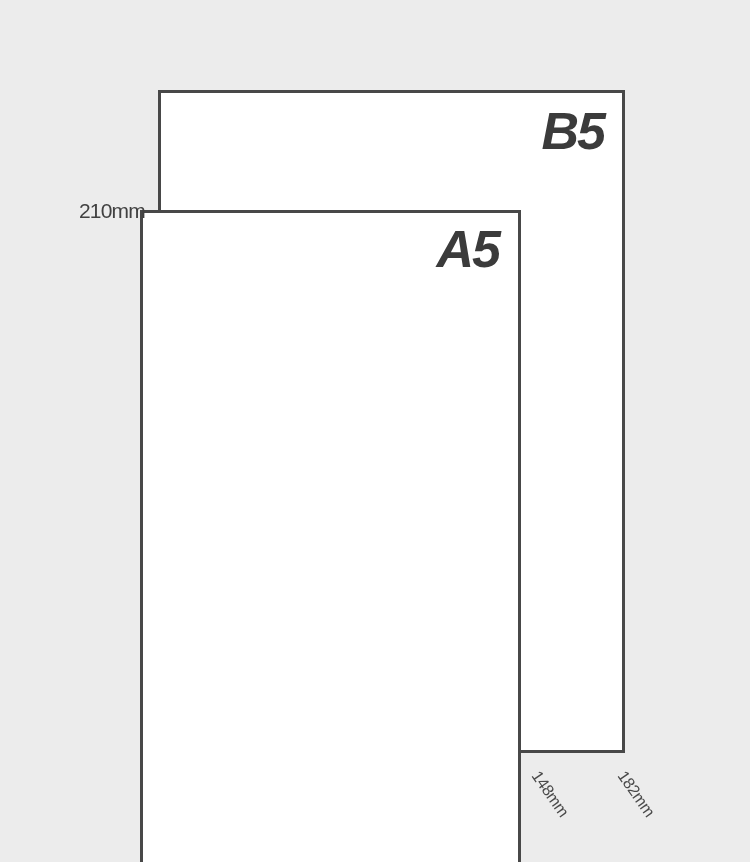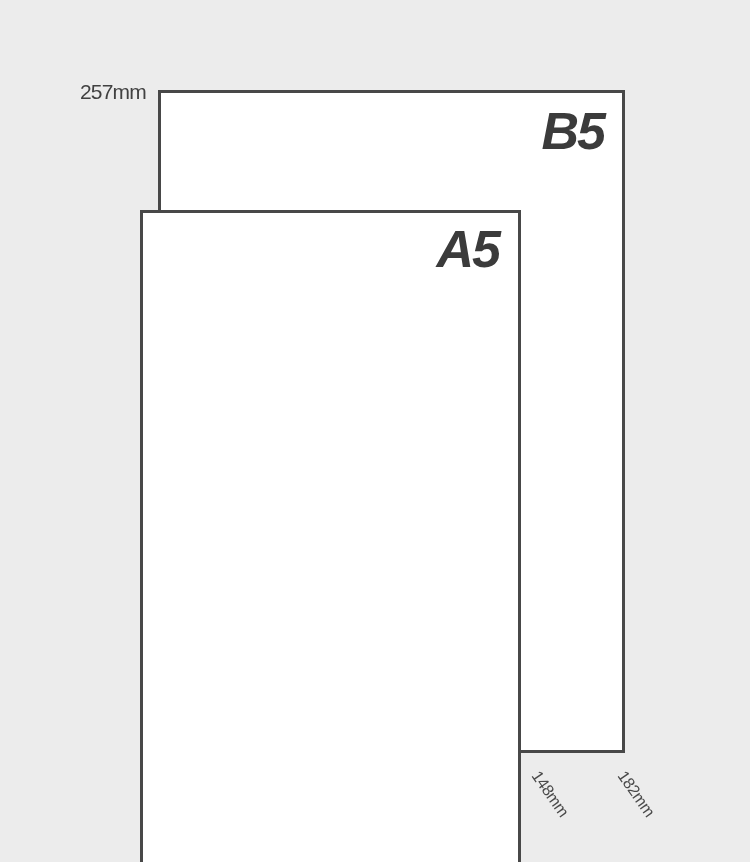--- a/index.html
+++ b/index.html
@@ -92,20 +92,20 @@
 <div class="canvas">
 
   <div class="sheet sheet-b5">
     <span class="sheet-label">B5</span>
   </div>
 
   <div class="sheet sheet-a5">
     <span class="sheet-label">A5</span>
   </div>
 
-  <div class="dim-label dim-left dim-height-b5">257mm</div>
 
+  <div class="dim-label dim-left dim-height-a5">210mm</div>
 
   <div class="dim-label dim-rotated dim-width-a5">148mm</div>
 
   <div class="dim-label dim-rotated dim-width-b5">182mm</div>
 
 </div>
 
 </body></html>

